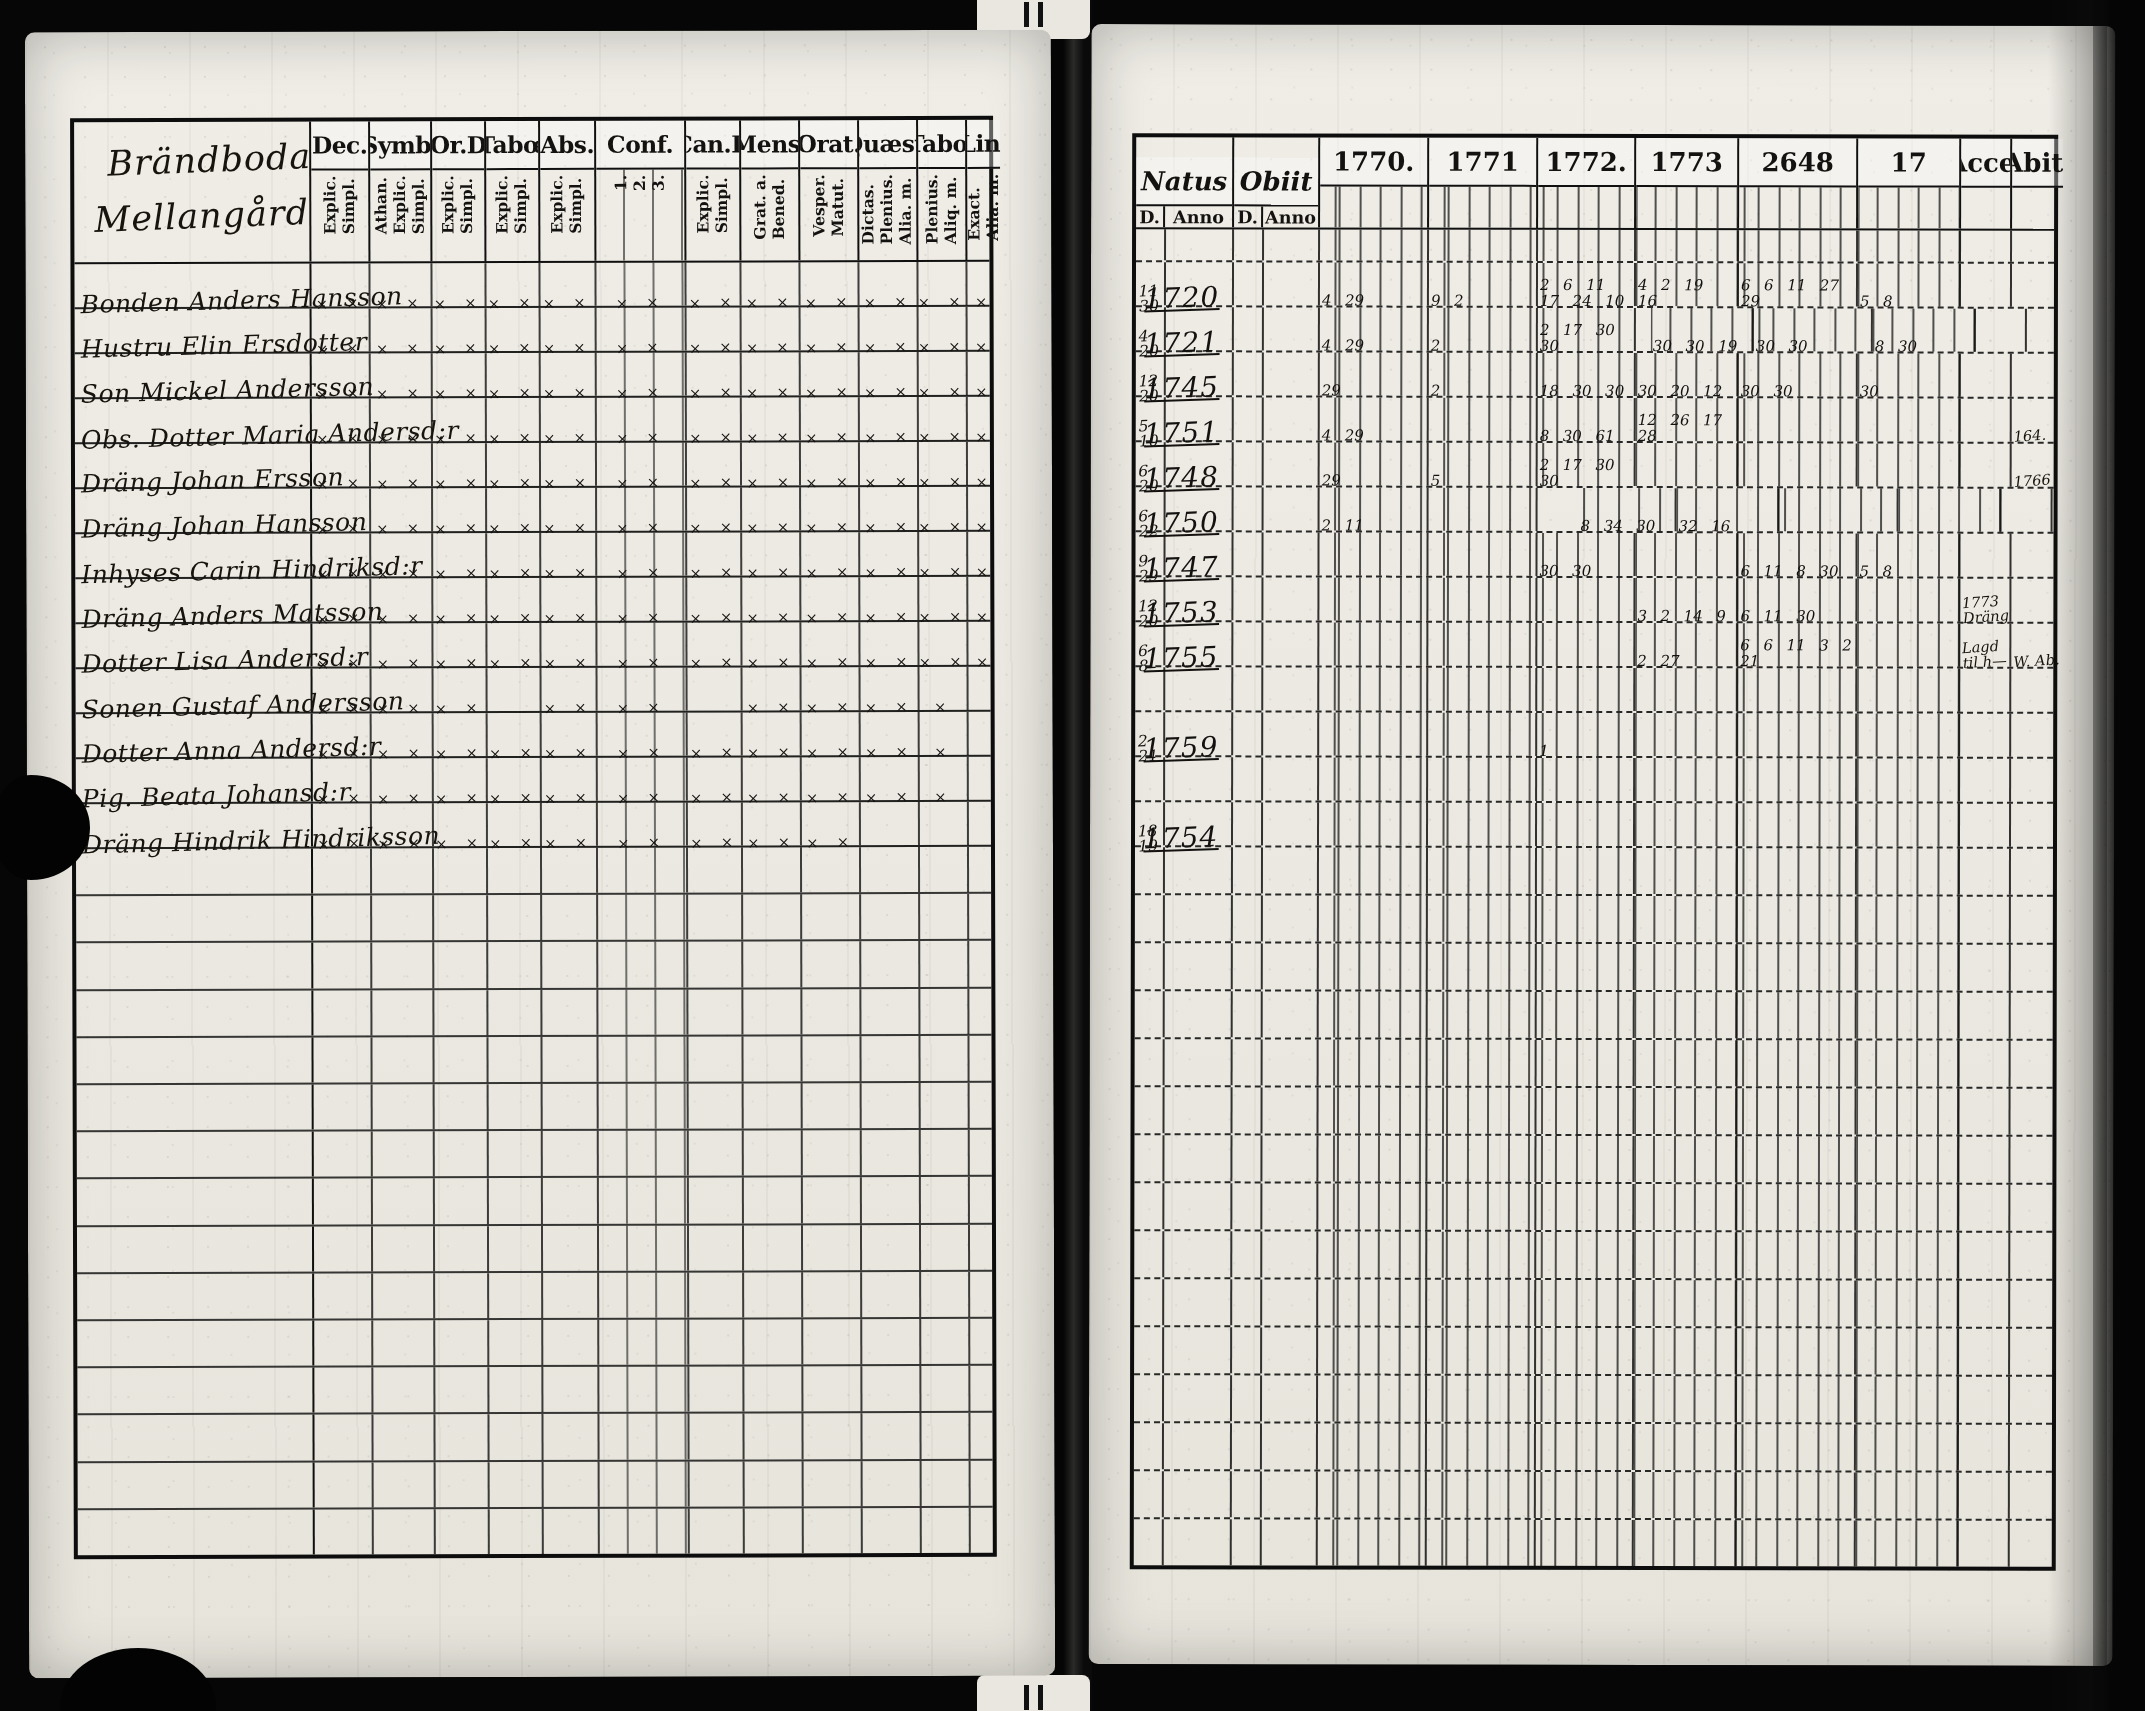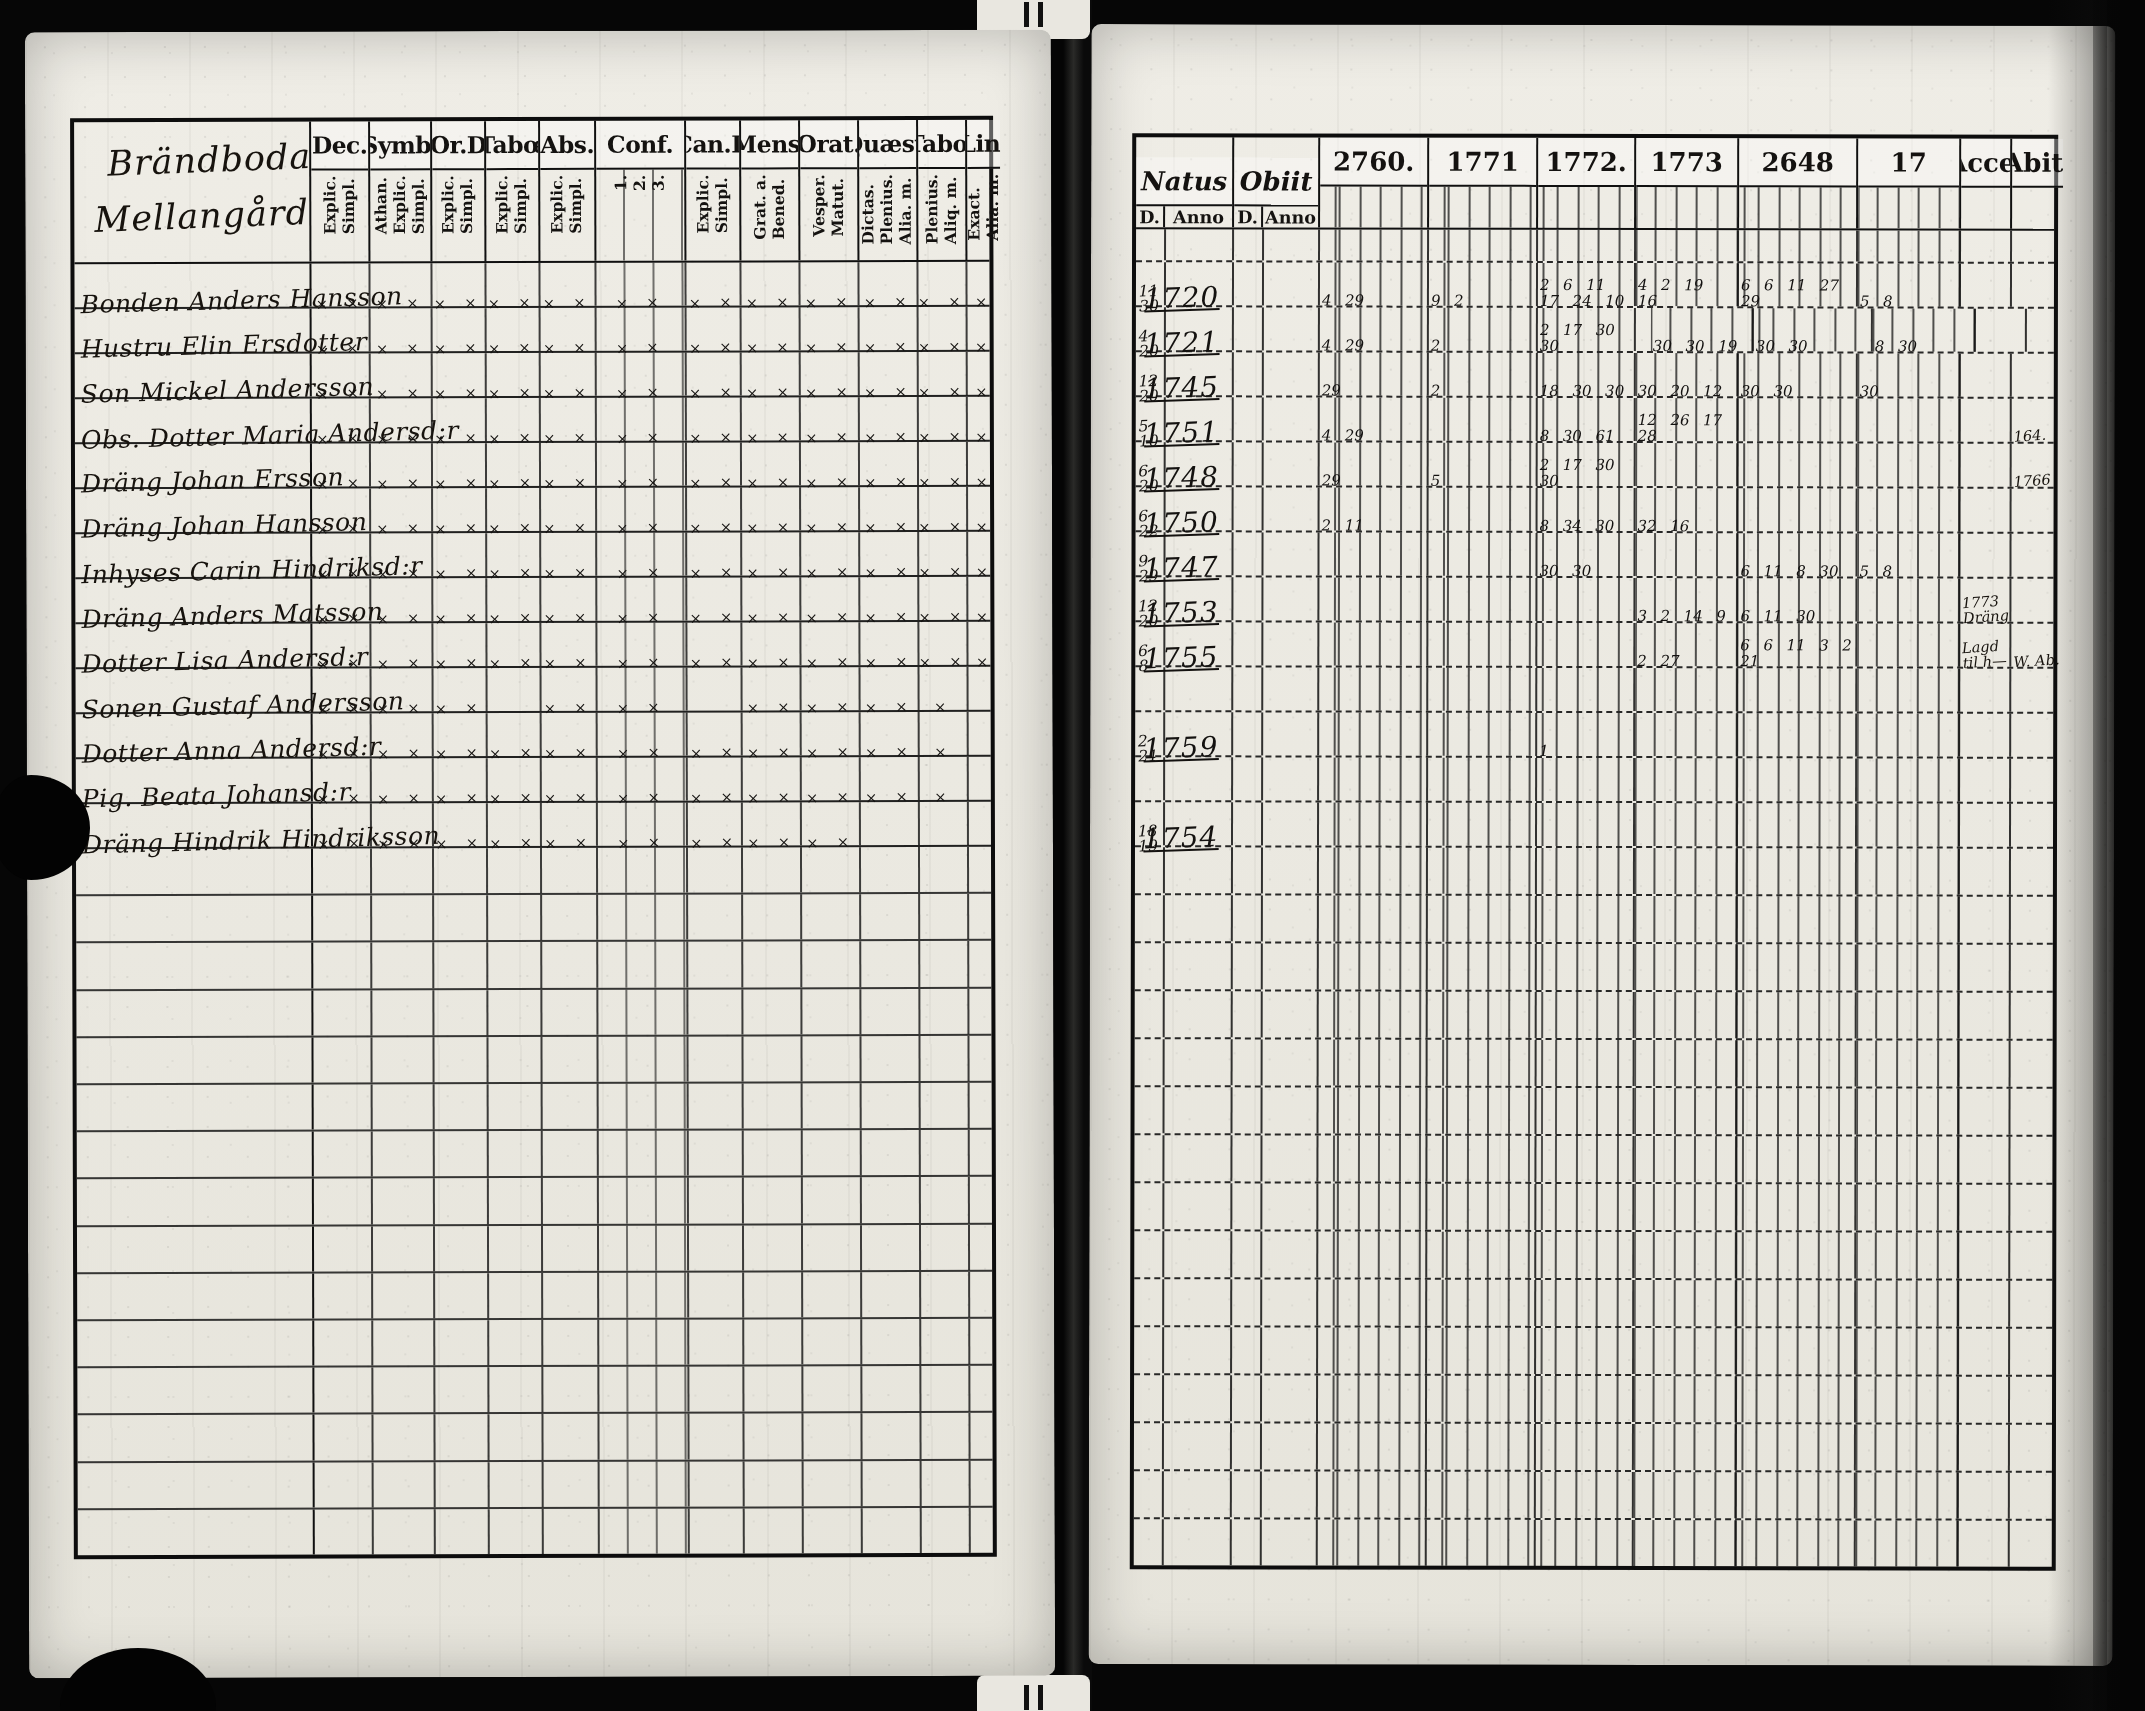--- a/index.html
+++ b/index.html
@@ -985,21 +985,21 @@
           </div>
         </div>
         <div class="rcol" style="flex: 0 0 86px;">
           <div class="t it">Obiit</div>
           <div class="sub">
             <div class="d">D.</div>
             <div class="a">Anno</div>
           </div>
         </div>
         <div class="rcol" style="flex: 0 0 109px;">
-          <div class="t">2760.</div>
+          <div class="t">1770.</div>
           <div class="sub hairline"></div>
         </div>
         <div class="rcol" style="flex: 0 0 109px;">
           <div class="t">1771</div>
           <div class="sub hairline"></div>
         </div>
         <div class="rcol" style="flex: 0 0 98px;">
           <div class="t">1772.</div>
           <div class="sub hairline"></div>
         </div>
@@ -1173,21 +1173,21 @@
           <div class="rc split" style="flex: 0 0 98px;">
             <span class="dd">6
 22</span>
             <span class="yy">1750</span>
           </div>
           <div class="rc split" style="flex: 0 0 86px;"></div>
           <div class="rc hairline" style="flex: 0 0 109px;">
             <span class="nums">2 11</span>
           </div>
           <div class="rc hairline" style="flex: 0 0 109px;"></div>
-          <div class="rc hairline" style="flex: 0 0 98px;">
+          <div class="rc hairline" style="flex: 0 0 98px; margin-left: 41px;">
             <span class="nums">8 34 30</span>
           </div>
           <div class="rc hairline" style="flex: 0 0 103px;">
             <span class="nums">32 16</span>
           </div>
           <div class="rc hairline" style="flex: 0 0 119px;"></div>
           <div class="rc hairline" style="flex: 0 0 103px;"></div>
           <div class="rc" style="flex: 0 0 51px;"></div>
           <div class="rc" style="flex: 0 0 51px;"></div>
         </div>

